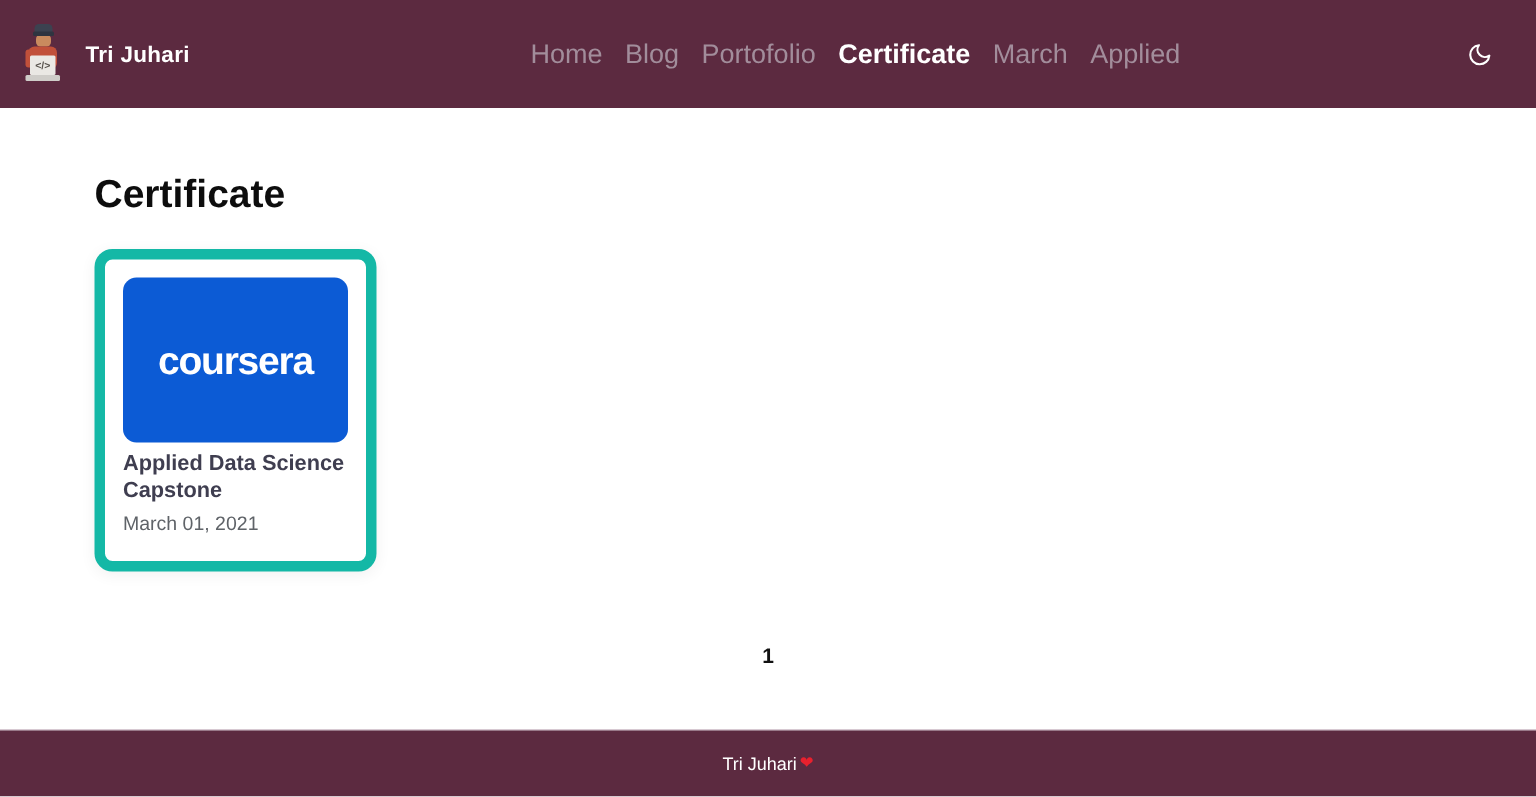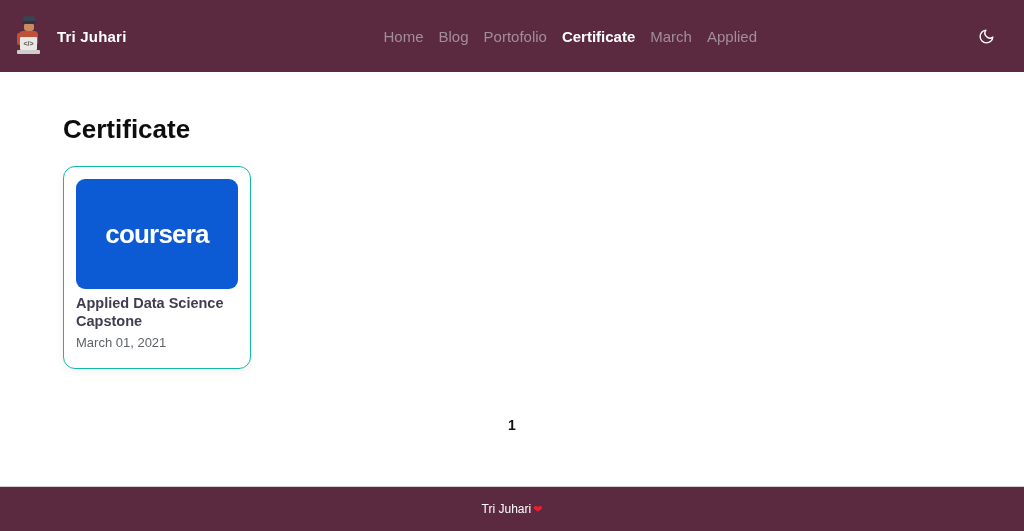--- a/index.html
+++ b/index.html
@@ -35,21 +35,21 @@
   .main-nav {
     flex: 1;
     display: flex;
     justify-content: center;
     align-items: center;
     gap: 15px;
     margin-left: 40px;
   }
   .nav-link {
     color: #A28D9B;
-    font-size: 15px;
+    font-size: 18px;
     text-decoration: none;
     cursor: pointer;
   }
   .nav-link.active {
     color: #FFFFFF;
     font-weight: 700;
   }
   .theme-toggle {
     background: transparent;
     border: none;
@@ -67,21 +67,21 @@
   .page-title {
     font-size: 26px;
     font-weight: 700;
     color: #0d0d0d;
   }
 
   .cert-card {
     margin-top: 21px;
     width: 188px;
     background: #ffffff;
-    border: 1px solid #14b8a6;
+    border: 7px solid #14b8a6;
     border-radius: 12px;
     box-shadow: 0 2px 10px rgba(0,0,0,0.06);
     padding: 12px 12px 18px 12px;
     cursor: pointer;
   }
   .cert-logo {
     height: 110px;
     background: #0C5BD5;
     border-radius: 9px;
     display: flex;

